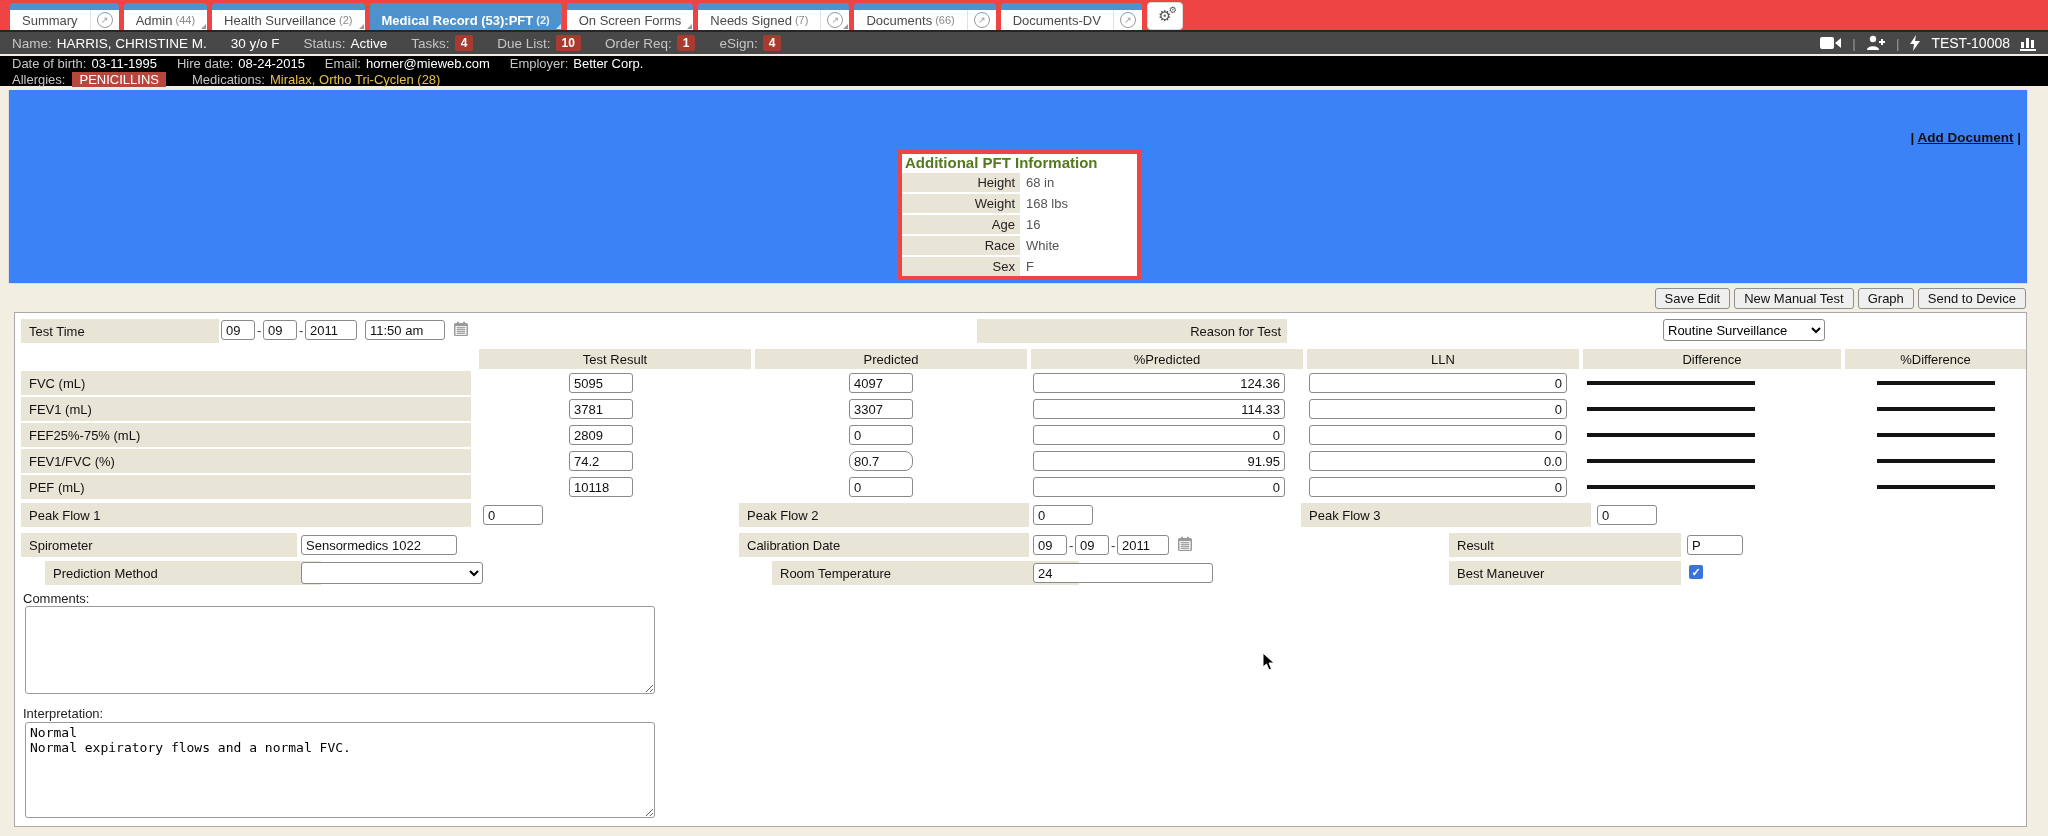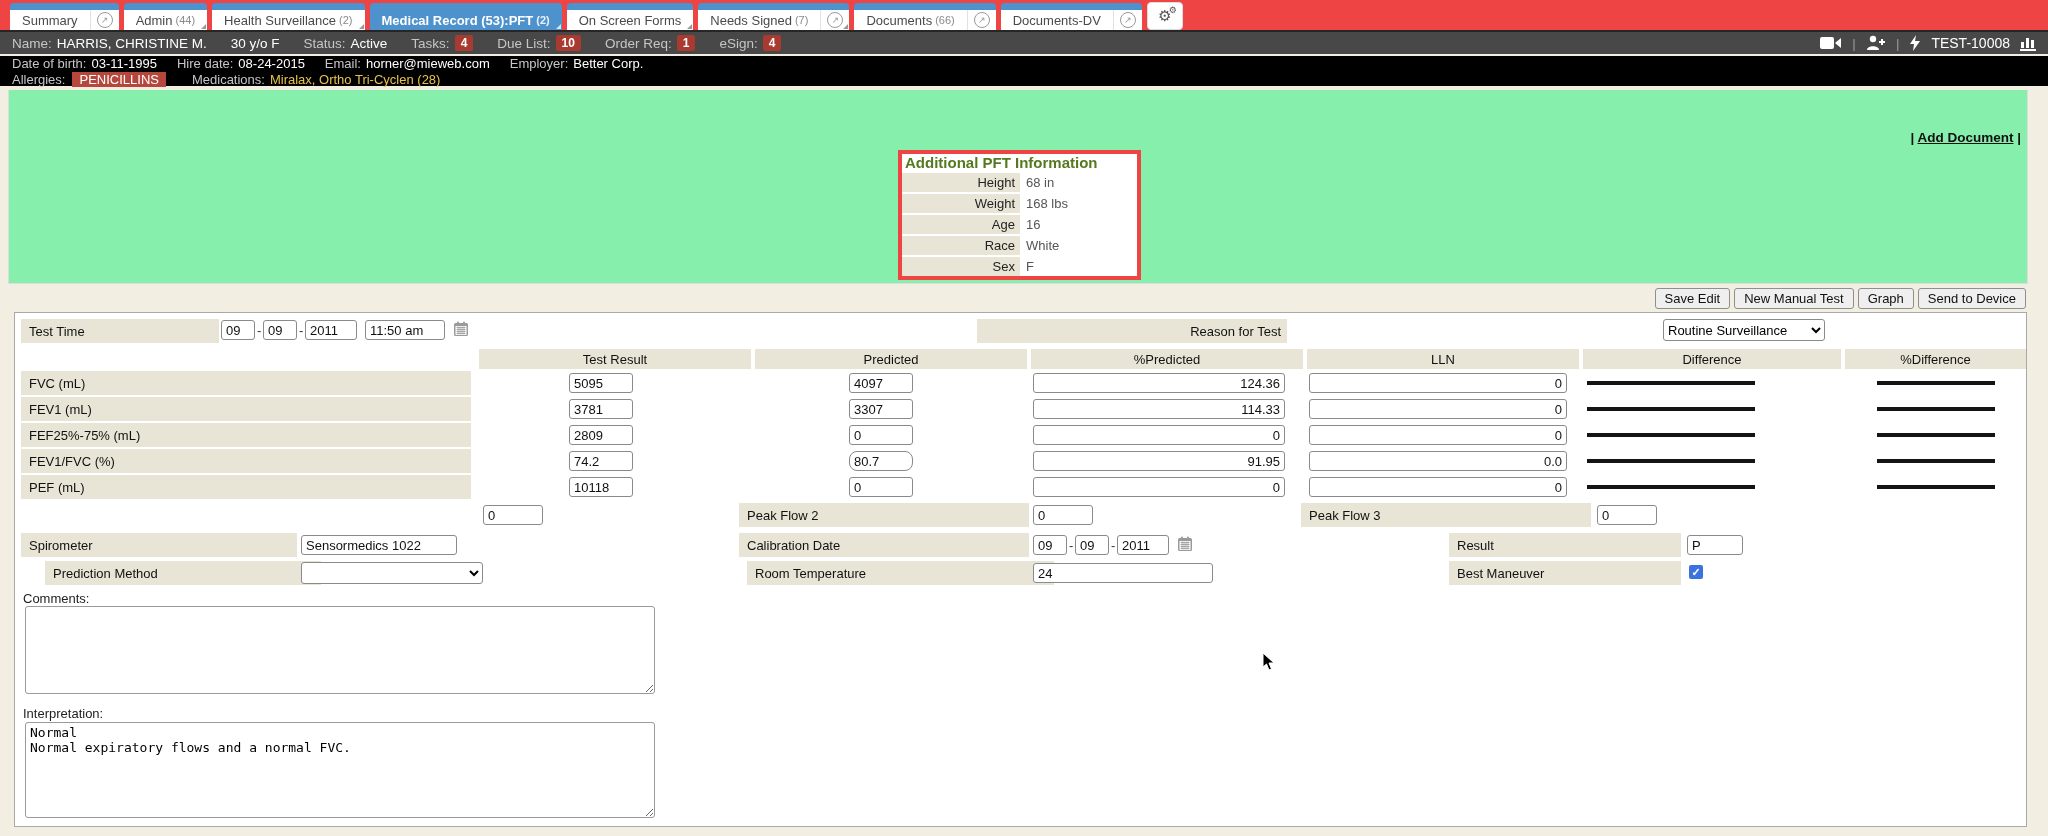--- a/index.html
+++ b/index.html
@@ -32,21 +32,21 @@
   .icon-svg{display:block;}
   .chartlink{border-bottom:2px solid #fff;padding-bottom:1px;}
 
   .demobar{position:absolute;top:56px;left:0;width:2048px;height:30px;background:#000000;color:#fff;font-size:13px;padding:1px 12px;box-sizing:border-box;display:flex;flex-direction:column;justify-content:center;gap:1px;}
   .demo-line{display:flex;align-items:center;white-space:nowrap;}
   .d-gap{margin-left:20px;}
   .gold{color:#e8c24b;}
   .allergy-badge{background:#b5473c;color:#fff;padding:0 7px;margin:0 6px 0 2px;font-size:13px;}
 
   
-  .box1{position:absolute;left:8px;top:90px;width:2020px;height:194px;background:#86efac;border:1px solid #ddd;border-top:none;box-sizing:border-box;}
+  .box1{position:absolute;left:8px;top:90px;width:2020px;height:194px;background:#3b82f6;border:1px solid #ddd;border-top:none;box-sizing:border-box;}
   .adddoc{position:absolute;top:40px;right:6px;font-size:13.5px;font-weight:bold;color:#111;}
   .adddoc::before{content:"| ";}
   .adddoc::after{content:" |";}
   .adddoc .link{text-decoration:underline;cursor:pointer;}
   .pftbox{position:absolute;left:889px;top:60px;width:243px;height:130px;border:4px solid #ef4444;background:#fff;box-sizing:border-box;}
   .pfttitle{color:#55791e;font-weight:bold;font-size:15px;padding:0 2px 2px 3px;white-space:nowrap;}
   .pftrow{display:flex;height:19px;margin-bottom:2px;font-size:13px;align-items:center;}
   .pftlab{width:118px;background:#e9e5d6;text-align:right;padding-right:5px;color:#222;height:100%;display:flex;align-items:center;justify-content:flex-end;box-sizing:border-box;}
   .pftval{padding-left:6px;color:#555;}
 
@@ -305,20 +305,21 @@
     <div class="hline" style="left:1862px;top:146px;width:118px;"></div>
 
     <div class="fcell" style="left:6px;top:162px;width:450px;">PEF (mL)</div>
     <input class="inp" style="left: 554px; top: 164px; width: 64px;" value="10118">
     <input class="inp" style="left: 834px; top: 164px; width: 64px;" value="0">
     <input class="inp right" style="left: 1018px; top: 164px; width: 252px;" value="0">
     <input class="inp right" style="left: 1294px; top: 164px; width: 258px;" value="0">
     <div class="hline" style="left:1572px;top:172px;width:168px;"></div>
     <div class="hline" style="left:1862px;top:172px;width:118px;"></div>
 
+    <div class="fcell" style="left:6px;top:190px;width:450px;">Peak Flow 1</div>
     <input class="inp" style="left: 468px; top: 192px; width: 60px;" value="0">
     <div class="fcell" style="left:724px;top:190px;width:290px;">Peak Flow 2</div>
     <input class="inp" style="left: 1018px; top: 192px; width: 60px;" value="0">
     <div class="fcell" style="left:1286px;top:190px;width:290px;">Peak Flow 3</div>
     <input class="inp" style="left: 1582px; top: 192px; width: 60px;" value="0">
 
     <div class="fcell" style="left:6px;top:220px;width:276px;">Spirometer</div>
     <input class="inp" style="left: 286px; top: 222px; width: 156px;" value="Sensormedics 1022">
     <div class="fcell" style="left:724px;top:220px;width:290px;">Calibration Date</div>
     <input class="inp" style="left: 1018px; top: 222px; width: 34px;" value="09">
@@ -333,21 +334,21 @@
           <rect x="4" y="0.5" width="2" height="3" rx="1" fill="#9a9a9a"></rect>
           <rect x="10" y="0.5" width="2" height="3" rx="1" fill="#9a9a9a"></rect>
         </svg></span>
     <div class="fcell" style="left:1434px;top:220px;width:232px;">Result</div>
     <input class="inp" style="left: 1672px; top: 222px; width: 56px;" value="P">
 
     <div class="fcell" style="left:6px;top:248px;width:276px;margin-left:24px;">Prediction Method</div>
     <select class="sel" style="left:286px;top:249px;width:182px;">
       <option></option>
     </select>
-    <div class="fcell" style="left:732px;top:248px;width:307px;">Room Temperature</div>
+    <div class="fcell" style="left:757px;top:248px;width:307px;">Room Temperature</div>
     <input class="inp" style="left: 1018px; top: 250px; width: 180px;" value="24">
     <div class="fcell" style="left:1434px;top:248px;width:232px;">Best Maneuver</div>
     <div class="checkbox checked" style="left:1674px;top:252px;"></div>
 
     <div class="flabel" style="left:8px;top:278px;">Comments:</div>
     <textarea class="fta" style="left: 10px; top: 293px; width: 630px; height: 88px;"></textarea>
 
     <div class="flabel" style="left:8px;top:393px;">Interpretation:</div>
     <textarea class="fta mono" style="left: 10px; top: 409px; width: 630px; height: 96px;">Normal
 Normal expiratory flows and a normal FVC.</textarea>

